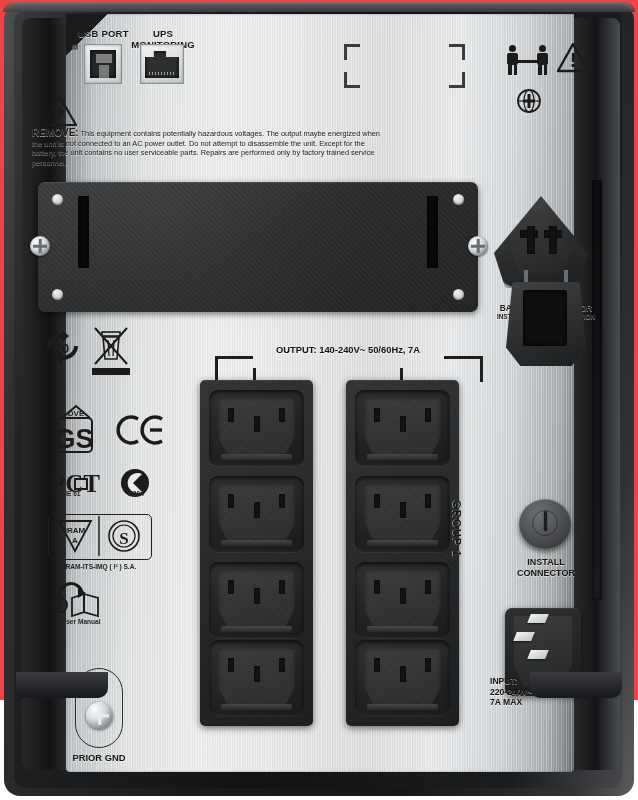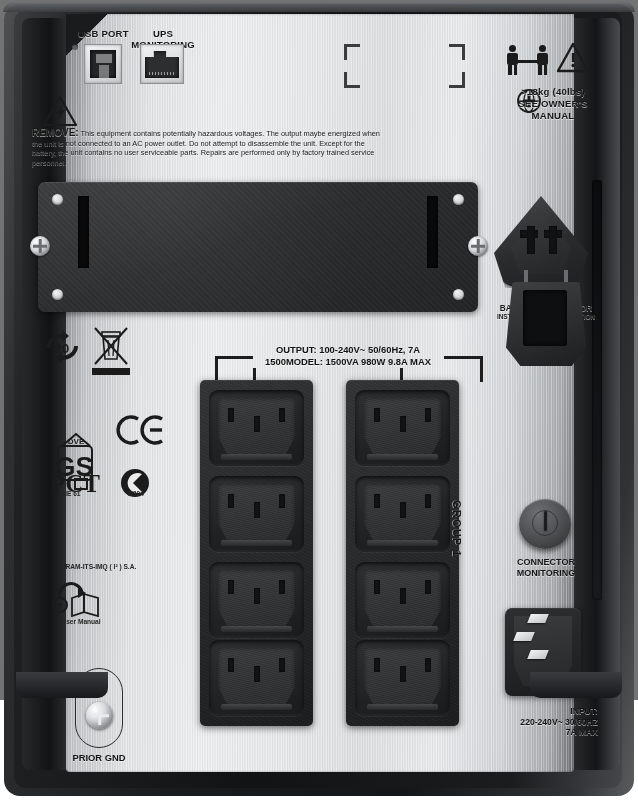--- a/index.html
+++ b/index.html
@@ -6,21 +6,21 @@
   html, body {
     width: 638px; height: 800px;
     background: #ffffff;
     font-family: "Liberation Sans", sans-serif;
     overflow: hidden;
   }
 
   
   #device {
     position: absolute; left: 0; top: 0; width: 638px; height: 700px;
-    background: #737373;
+    background: #ef4444;
   }
   .chassis {
     position: absolute; left: 4px; top: 4px; width: 630px; height: 792px;
     border-radius: 16px;
     background: linear-gradient(100deg,#4e5052 0%,#2e3032 10%,#1a1b1d 40%,#151617 70%,#303234 92%,#5a5c5e 100%);
   }
   .chassis-inner {
     position: absolute; left: 14px; top: 10px; width: 608px; height: 778px;
     border-radius: 12px;
     background: linear-gradient(100deg,#3a3c3e 0%,#202123 12%,#121314 50%,#1b1c1e 85%,#45474a 100%);
@@ -319,21 +319,21 @@
   }
   #input-inlet .blade{
     position:absolute; background:linear-gradient(150deg,#f3f4f5,#c2c5c7);
     box-shadow: 0 1px 2px rgba(0,0,0,.6);
     transform: skewX(-22deg);
   }
   #input-inlet .b1{ left:24px; top:6px; width:18px; height:9px; }
   #input-inlet .b2{ left:10px; top:24px; width:18px; height:9px; }
   #input-inlet .b3{ left:24px; top:42px; width:18px; height:9px; }
   #input-text {
-    position:absolute; left:490px; top:706px; width:108px; text-align:right;
+    position:absolute; left:490px; top:676px; width:108px; text-align:left;
     font-size:8.6px; line-height:10.6px; font-weight:bold; color:#121212;
     text-shadow:0 1px 0 rgba(255,255,255,.5);
   }
 
   
   #tvss-outline{
     position:absolute; left:75px; top:668px; width:48px; height:80px;
     border:1.6px solid #2a2b2d; border-radius:24px; background:transparent;
   }
   #tvss-screw{
@@ -352,21 +352,21 @@
 
   
   .cert { position:absolute; }
   .cert-cap {
     position:absolute; font-size:6.6px; font-weight:bold; color:#262626;
     text-align:center; white-space:nowrap;
   }
   #rohs-20 { left:42px; top:330px; width:40px; height:34px; }
   #weee    { left:94px; top:326px; width:34px; height:40px; }
   #weee-bar{ position:absolute; left:92px; top:368px; width:38px; height:7px; background:#1b1b1b; }
-  #gs-mark { left:52px; top:404px; width:52px; height:52px;margin-top:28px; }
+  #gs-mark { left:52px; top:404px; width:52px; height:52px; }
   #ce-mark { left:120px; top:414px; width:46px; height:32px; }
   #pct-mark{ left:48px; top:468px; width:46px; height:30px; }
   #ctick   { left:120px; top:468px; width:30px; height:30px; }
   #iram-box{ left:48px; top:514px; width:104px; height:46px;
              border:1.6px solid #1f1f1f; border-radius:5px; }
   #iram-cap{ left:40px; top:563px; width:120px; }
   #usermanual { left:52px; top:586px; width:56px; height:34px; }
   #usermanual-cap { left:44px; top:618px; width:74px; }
 
   svg { display:block; overflow:visible; }
@@ -432,25 +432,20 @@
 
   <div class="globe-icon">
     <svg width="26" height="26" viewBox="0 0 26 26">
       <circle cx="13" cy="13" r="11" fill="none" stroke="#1b1b1b" stroke-width="1.8"></circle>
       <ellipse cx="13" cy="13" rx="5" ry="11" fill="none" stroke="#1b1b1b" stroke-width="1.2"></ellipse>
       <line x1="2" y1="13" x2="24" y2="13" stroke="#1b1b1b" stroke-width="1.2"></line>
       <path d="M13 6 v14 M7 13 h12" stroke="#1b1b1b" stroke-width="3"></path>
     </svg>
   </div>
 
-  <div class="lbl" style="left:500px; top:86px; width:106px; text-align:center; font-size:9.6px; line-height:12px; white-space:normal;">
-    <span>&gt;18kg (40lbs)</span><br>
-    <span>SEE OWNER'S</span><br>
-    <span>MANUAL</span>
-  </div>
 
   <div id="caution-tri">
     <svg width="36" height="32" viewBox="0 0 36 32">
       <path d="M18 2 L34 30 L2 30 Z" fill="none" stroke="#1b1b1b" stroke-width="2.2" stroke-linejoin="round"></path>
       <path d="M21 9 L14 19 L18 19 L15 26 L23 15 L19 15 Z" fill="#1b1b1b"></path>
     </svg>
   </div>
   <div id="caution-text">
     <b>REMOVE:</b>
     <span>This equipment contains potentially hazardous voltages. The output maybe energized when the unit is not connected to an AC power outlet. Do not attempt to disassemble the unit. Except for the battery, the unit contains no user serviceable parts. Repairs are performed only by factory trained service personnel.</span>
@@ -461,22 +456,21 @@
     <div class="ss-hole" style="right:14px; top:12px;"></div>
     <div class="ss-hole" style="left:14px; bottom:12px;"></div>
     <div class="ss-hole" style="right:14px; bottom:12px;"></div>
     <div class="ss-slot" style="left:40px; top:14px;"></div>
     <div class="ss-slot" style="right:40px; top:14px;"></div>
   </div>
   <div class="ss-screw" style="left:30px; top:236px;"></div>
   <div class="ss-screw" style="left:468px; top:236px;"></div>
 
   <div id="output-spec">
-    <div>OUTPUT: 100-240V~ 50/60Hz, 7A</div>
-    <div>1500MODEL: 1500VA 980W 9.8A MAX</div>
+    <div>OUTPUT: 140-240V~ 50/60Hz, 7A</div>
   </div>
 
   <div class="brkt-h" style="left:215px; top:356px; width:38px;"></div>
   <div class="brkt-v" style="left:215px; top:356px; height:26px;"></div>
   <div class="brkt-h" style="left:444px; top:356px; width:38px;"></div>
   <div class="brkt-v" style="left:480px; top:356px; height:26px;"></div>
   <div class="brkt-v" style="left:253px; top:368px; height:14px;"></div>
   <div class="brkt-v" style="left:400px; top:368px; height:14px;"></div>
 
   <div class="bank" id="bank-left">
@@ -560,22 +554,22 @@
     <div class="bc-bracket"></div>
     <div class="bc-plug">
       <div class="bc-plug-face"></div>
     </div>
   </div>
 
   <div id="overload-button">
     <div class="ring"></div>
   </div>
   <div id="overload-text">
+    <div>INSTALL</div>
     <div>CONNECTOR</div>
-    <div>MONITORING</div>
   </div>
 
   <div id="input-inlet">
     <div class="ifc"></div>
     <div class="blade b1"></div>
     <div class="blade b2"></div>
     <div class="blade b3"></div>
   </div>
   <div id="input-text">
     <div>INPUT:</div>
@@ -633,20 +627,31 @@
   <div class="cert-cap" style="left:48px; top:490px; width:46px;">ME 61</div>
 
   <div class="cert" id="ctick">
     <svg width="30" height="30" viewBox="0 0 30 30">
       <circle cx="15" cy="15" r="14" fill="#1b1b1b"></circle>
       <path d="M22 6 A10 10 0 1 0 22 24 L13 15 Z" fill="#ececec"></path>
     </svg>
   </div>
   <div class="cert-cap" style="left:118px; top:490px; width:36px;">N304</div>
 
+  <div class="cert" id="iram-box">
+    <svg width="100" height="42" viewBox="0 0 100 42">
+      <line x1="50" y1="1" x2="50" y2="41" stroke="#1b1b1b" stroke-width="1.4"></line>
+      <path d="M10 6 L42 6 L26 36 Z" fill="none" stroke="#1b1b1b" stroke-width="1.8"></path>
+      <text x="26" y="18" font-family="Liberation Sans, sans-serif" font-size="8" font-weight="bold" fill="#1b1b1b" text-anchor="middle">IRAM</text>
+      <text x="26" y="28" font-family="Liberation Sans, sans-serif" font-size="8" font-weight="bold" fill="#1b1b1b" text-anchor="middle">A</text>
+      <circle cx="75" cy="21" r="15" fill="none" stroke="#1b1b1b" stroke-width="1.6"></circle>
+      <circle cx="75" cy="21" r="11" fill="none" stroke="#1b1b1b" stroke-width="1.2"></circle>
+      <text x="75" y="29" font-family="Liberation Serif, serif" font-size="17" font-weight="bold" fill="#1b1b1b" text-anchor="middle">S</text>
+    </svg>
+  </div>
   <div class="cert-cap" id="iram-cap">IRAM-ITS-IMQ ( I² ) S.A.</div>
 
   <div class="cert" id="usermanual">
     <svg width="56" height="34" viewBox="0 0 56 34">
       <path d="M8 12 A11 11 0 0 1 30 6" fill="none" stroke="#1b1b1b" stroke-width="3"></path>
       <path d="M26 2 L34 7 L26 12 Z" fill="#1b1b1b"></path>
       <circle cx="8" cy="19" r="7" fill="none" stroke="#1b1b1b" stroke-width="2"></circle>
       <text x="8" y="23" font-family="Liberation Sans, sans-serif" font-size="9" font-weight="bold" fill="#1b1b1b" text-anchor="middle">?</text>
       <path d="M20 12 L32 8 L32 26 L20 30 Z" fill="none" stroke="#1b1b1b" stroke-width="1.8"></path>
       <path d="M32 8 L46 12 L46 30 L32 26 Z" fill="none" stroke="#1b1b1b" stroke-width="1.8"></path>

